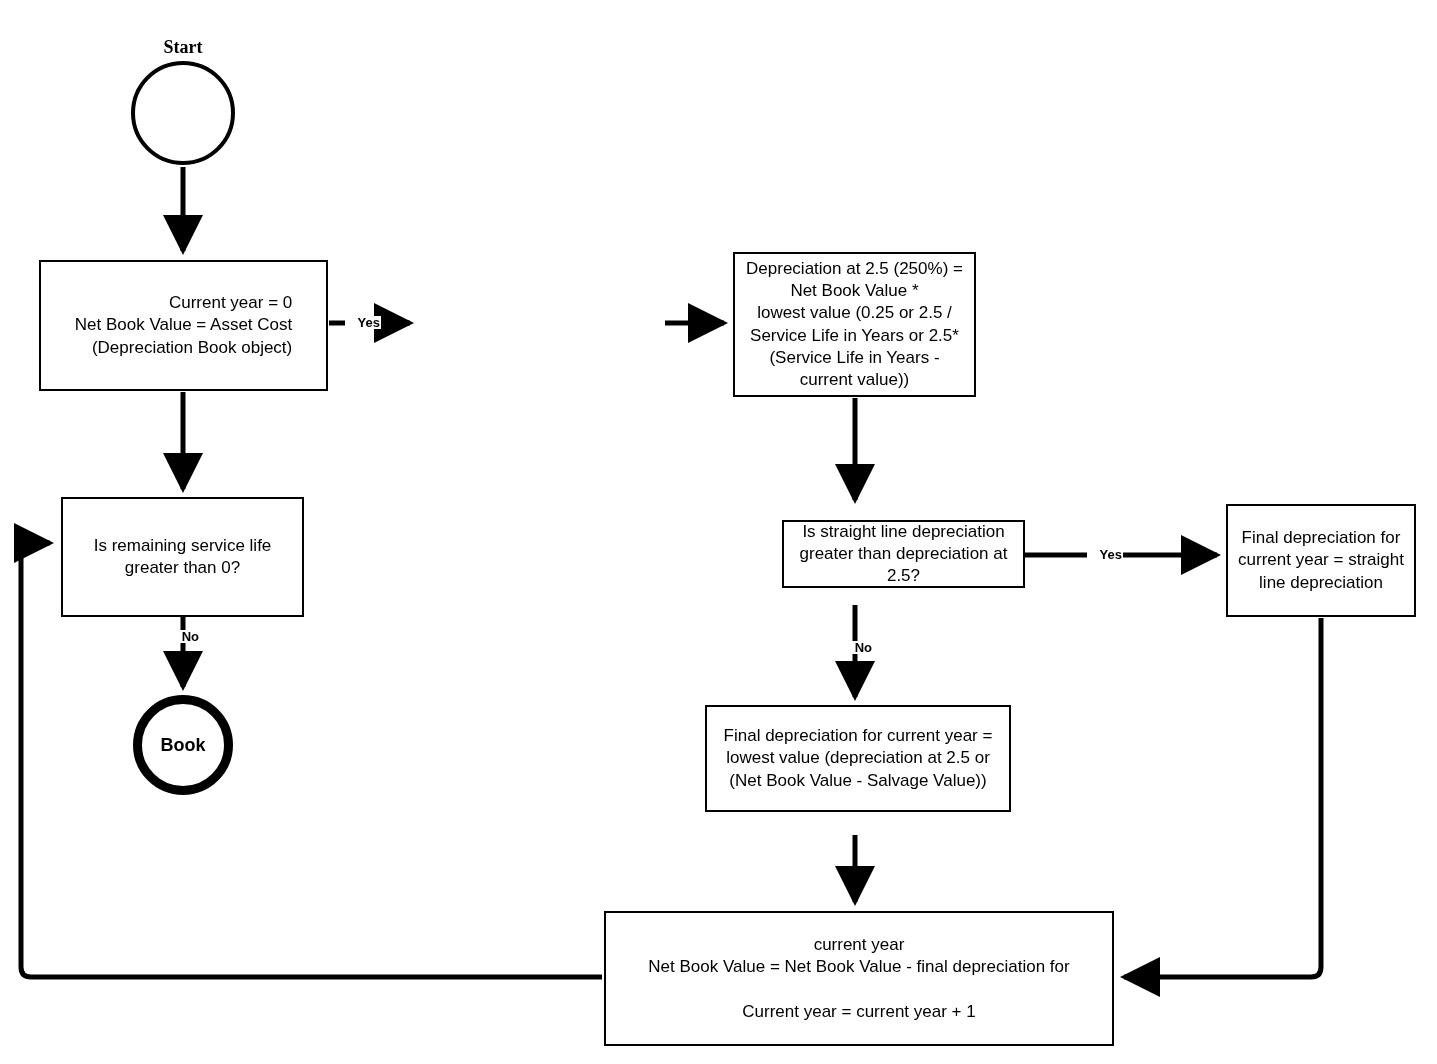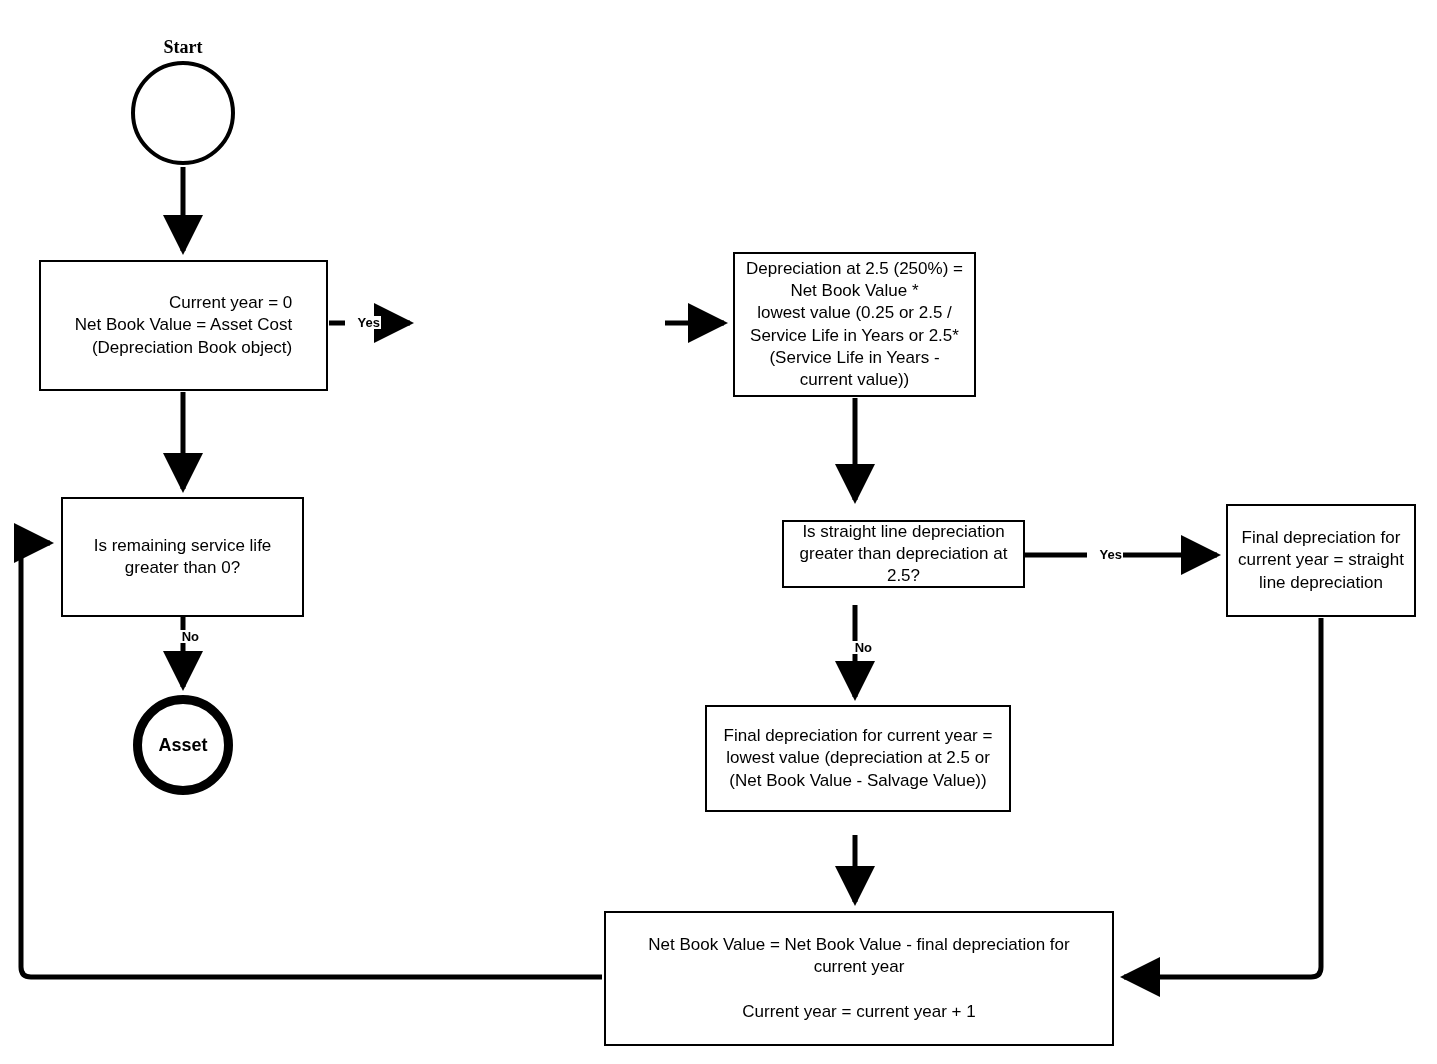--- a/index.html
+++ b/index.html
@@ -157,29 +157,29 @@
   <div class="node process" style="left:705px; top:705px; width:306px; height:107px;">
     <div>
       <span class="txt-line">Final depreciation for current year =</span>
       <span class="txt-line">lowest value (depreciation at 2.5 or</span>
       <span class="txt-line">(Net Book Value - Salvage Value))</span>
     </div>
   </div>
 
   <div class="node process" style="left:604px; top:911px; width:510px; height:135px;">
     <div>
+      <span class="txt-line">current year</span>
       <span class="txt-line">Net Book Value = Net Book Value - final depreciation for</span>
-      <span class="txt-line">current year</span>
       <span class="txt-gap"></span>
       <span class="txt-line">Current year = current year + 1</span>
     </div>
   </div>
 
   <div class="node terminator stop" style="left:133px; top:695px; width:100px; height:100px;">
-    <span>Asset</span>
+    <span>Book</span>
   </div>
 
   <div class="edge-label" style="left:345px; top:316px; width:34px;">Yes</div>
 
   <div class="edge-label" style="left:166px; top:630px; width:32px;">No</div>
 
   <div class="edge-label" style="left:1087px; top:548px; width:34px;">Yes</div>
 
   <div class="edge-label" style="left:839px; top:641px; width:32px;">No</div>
 

